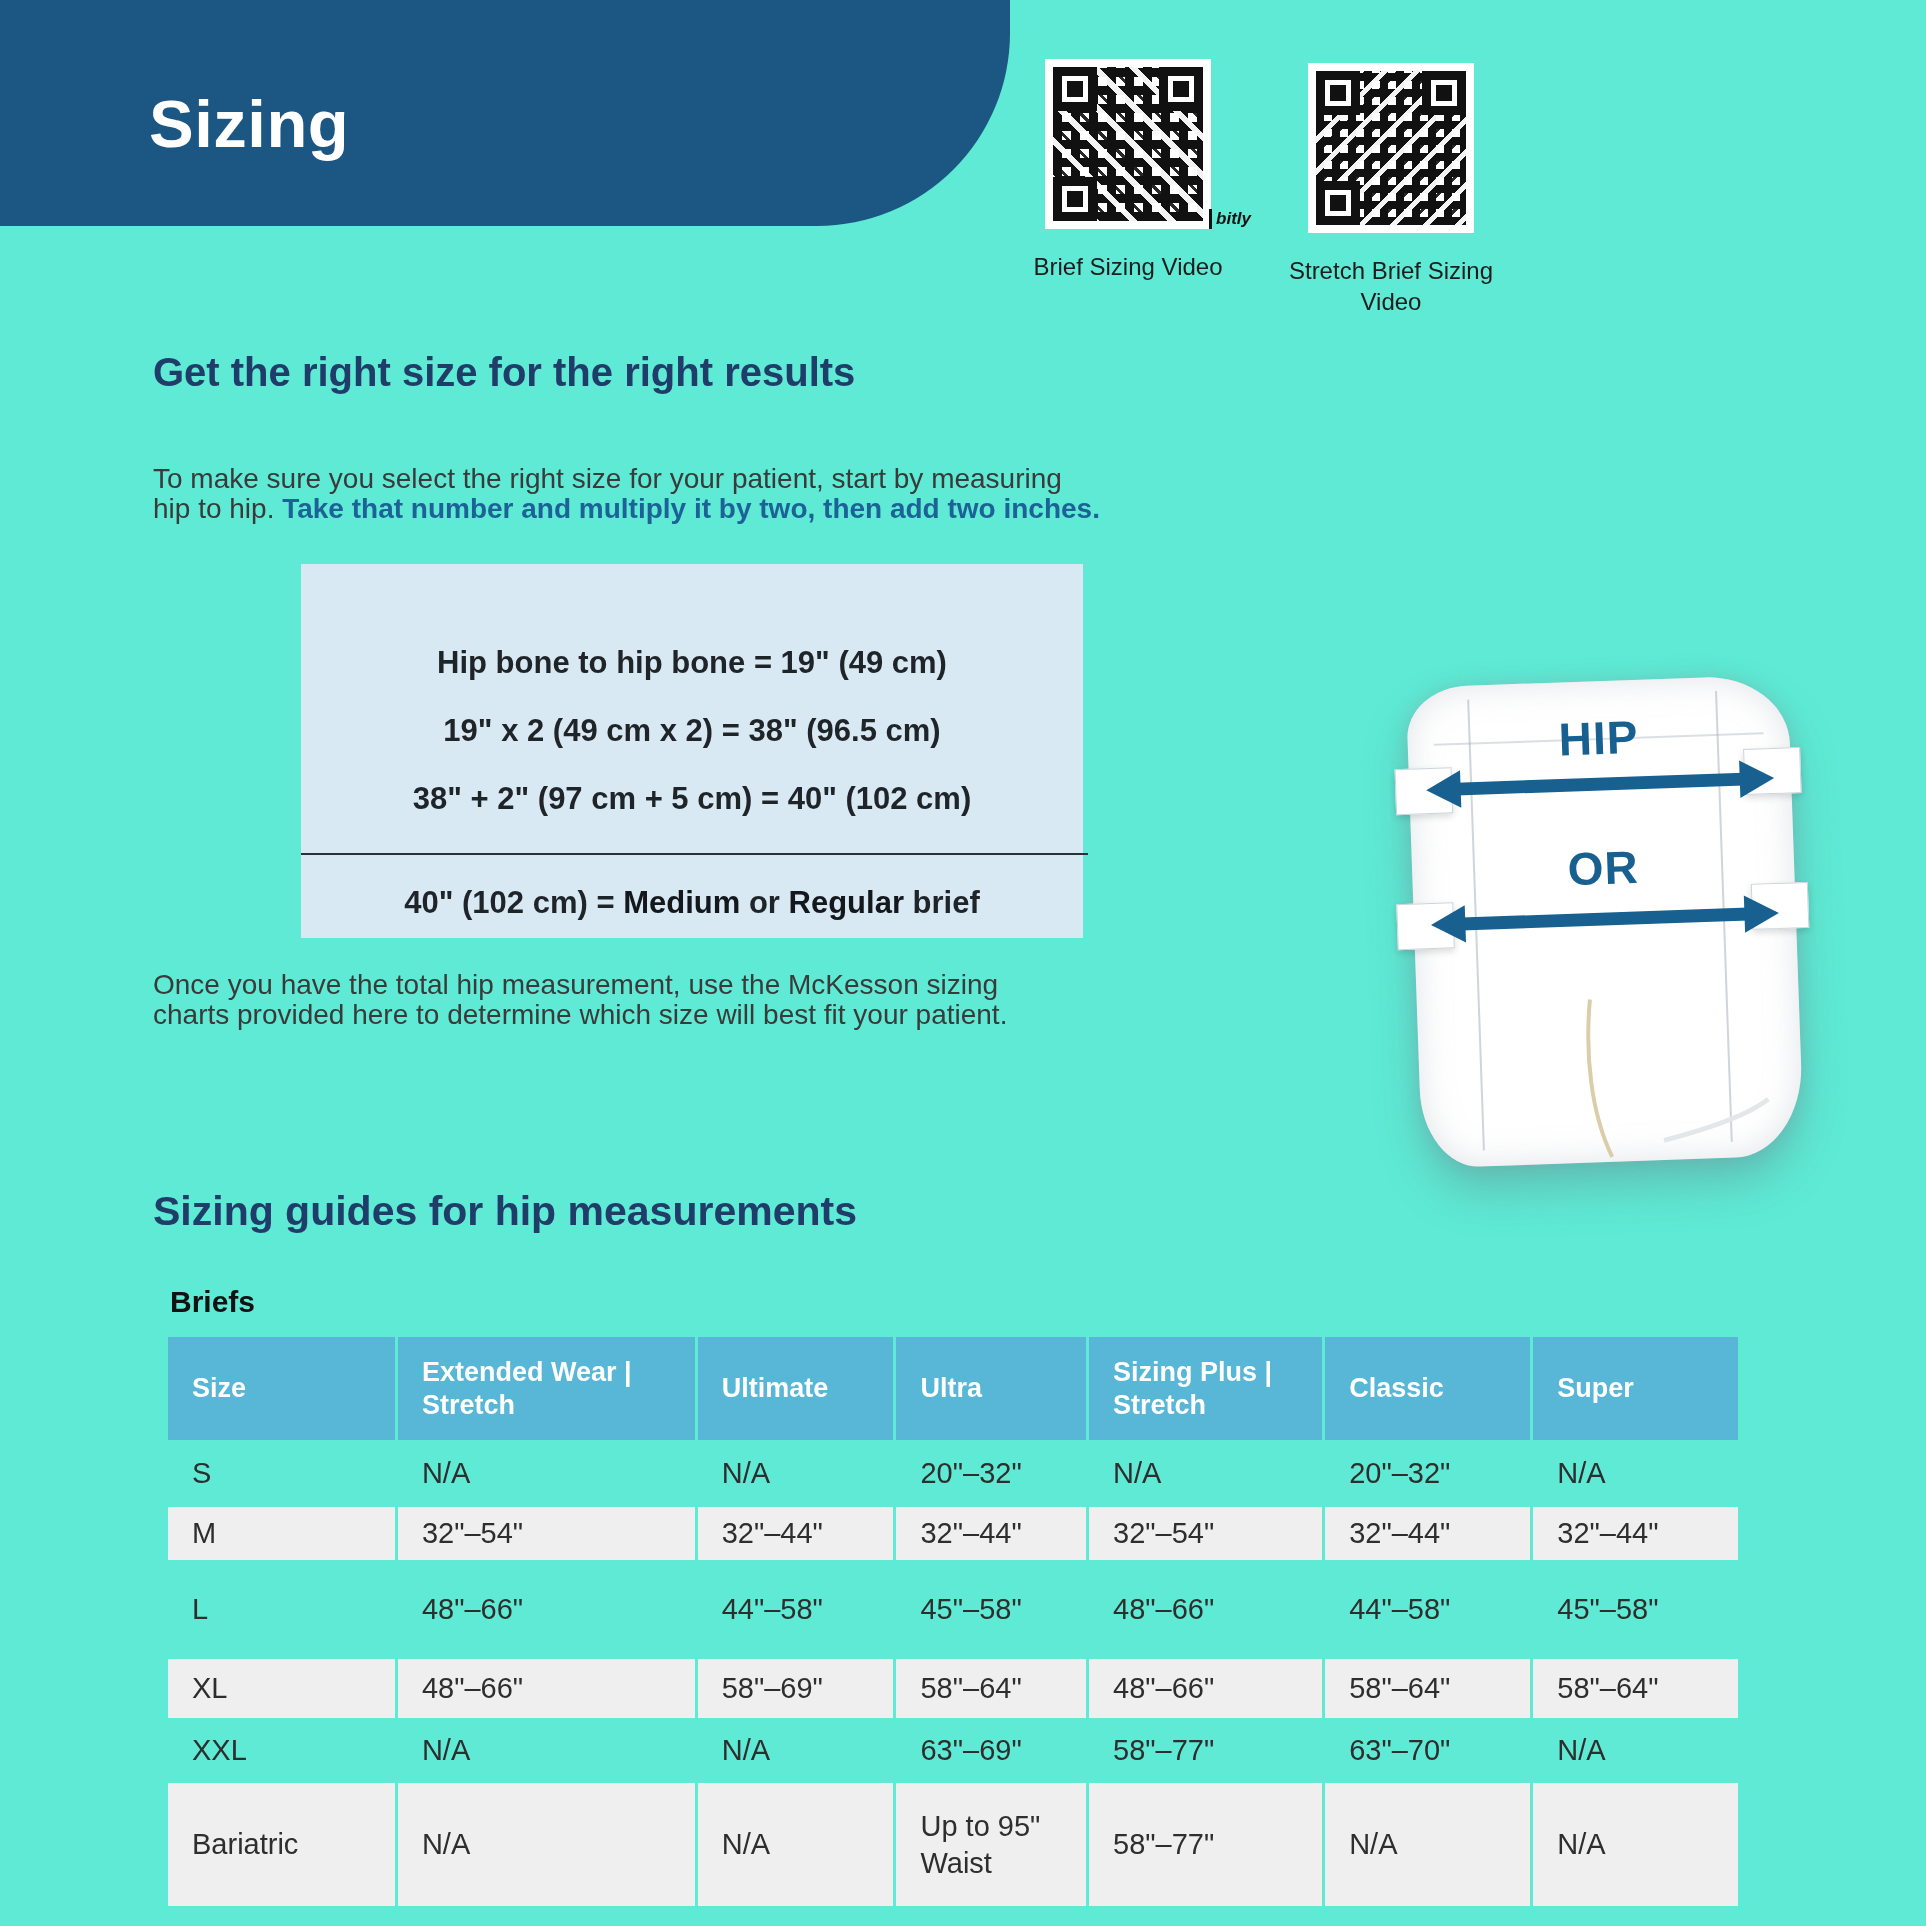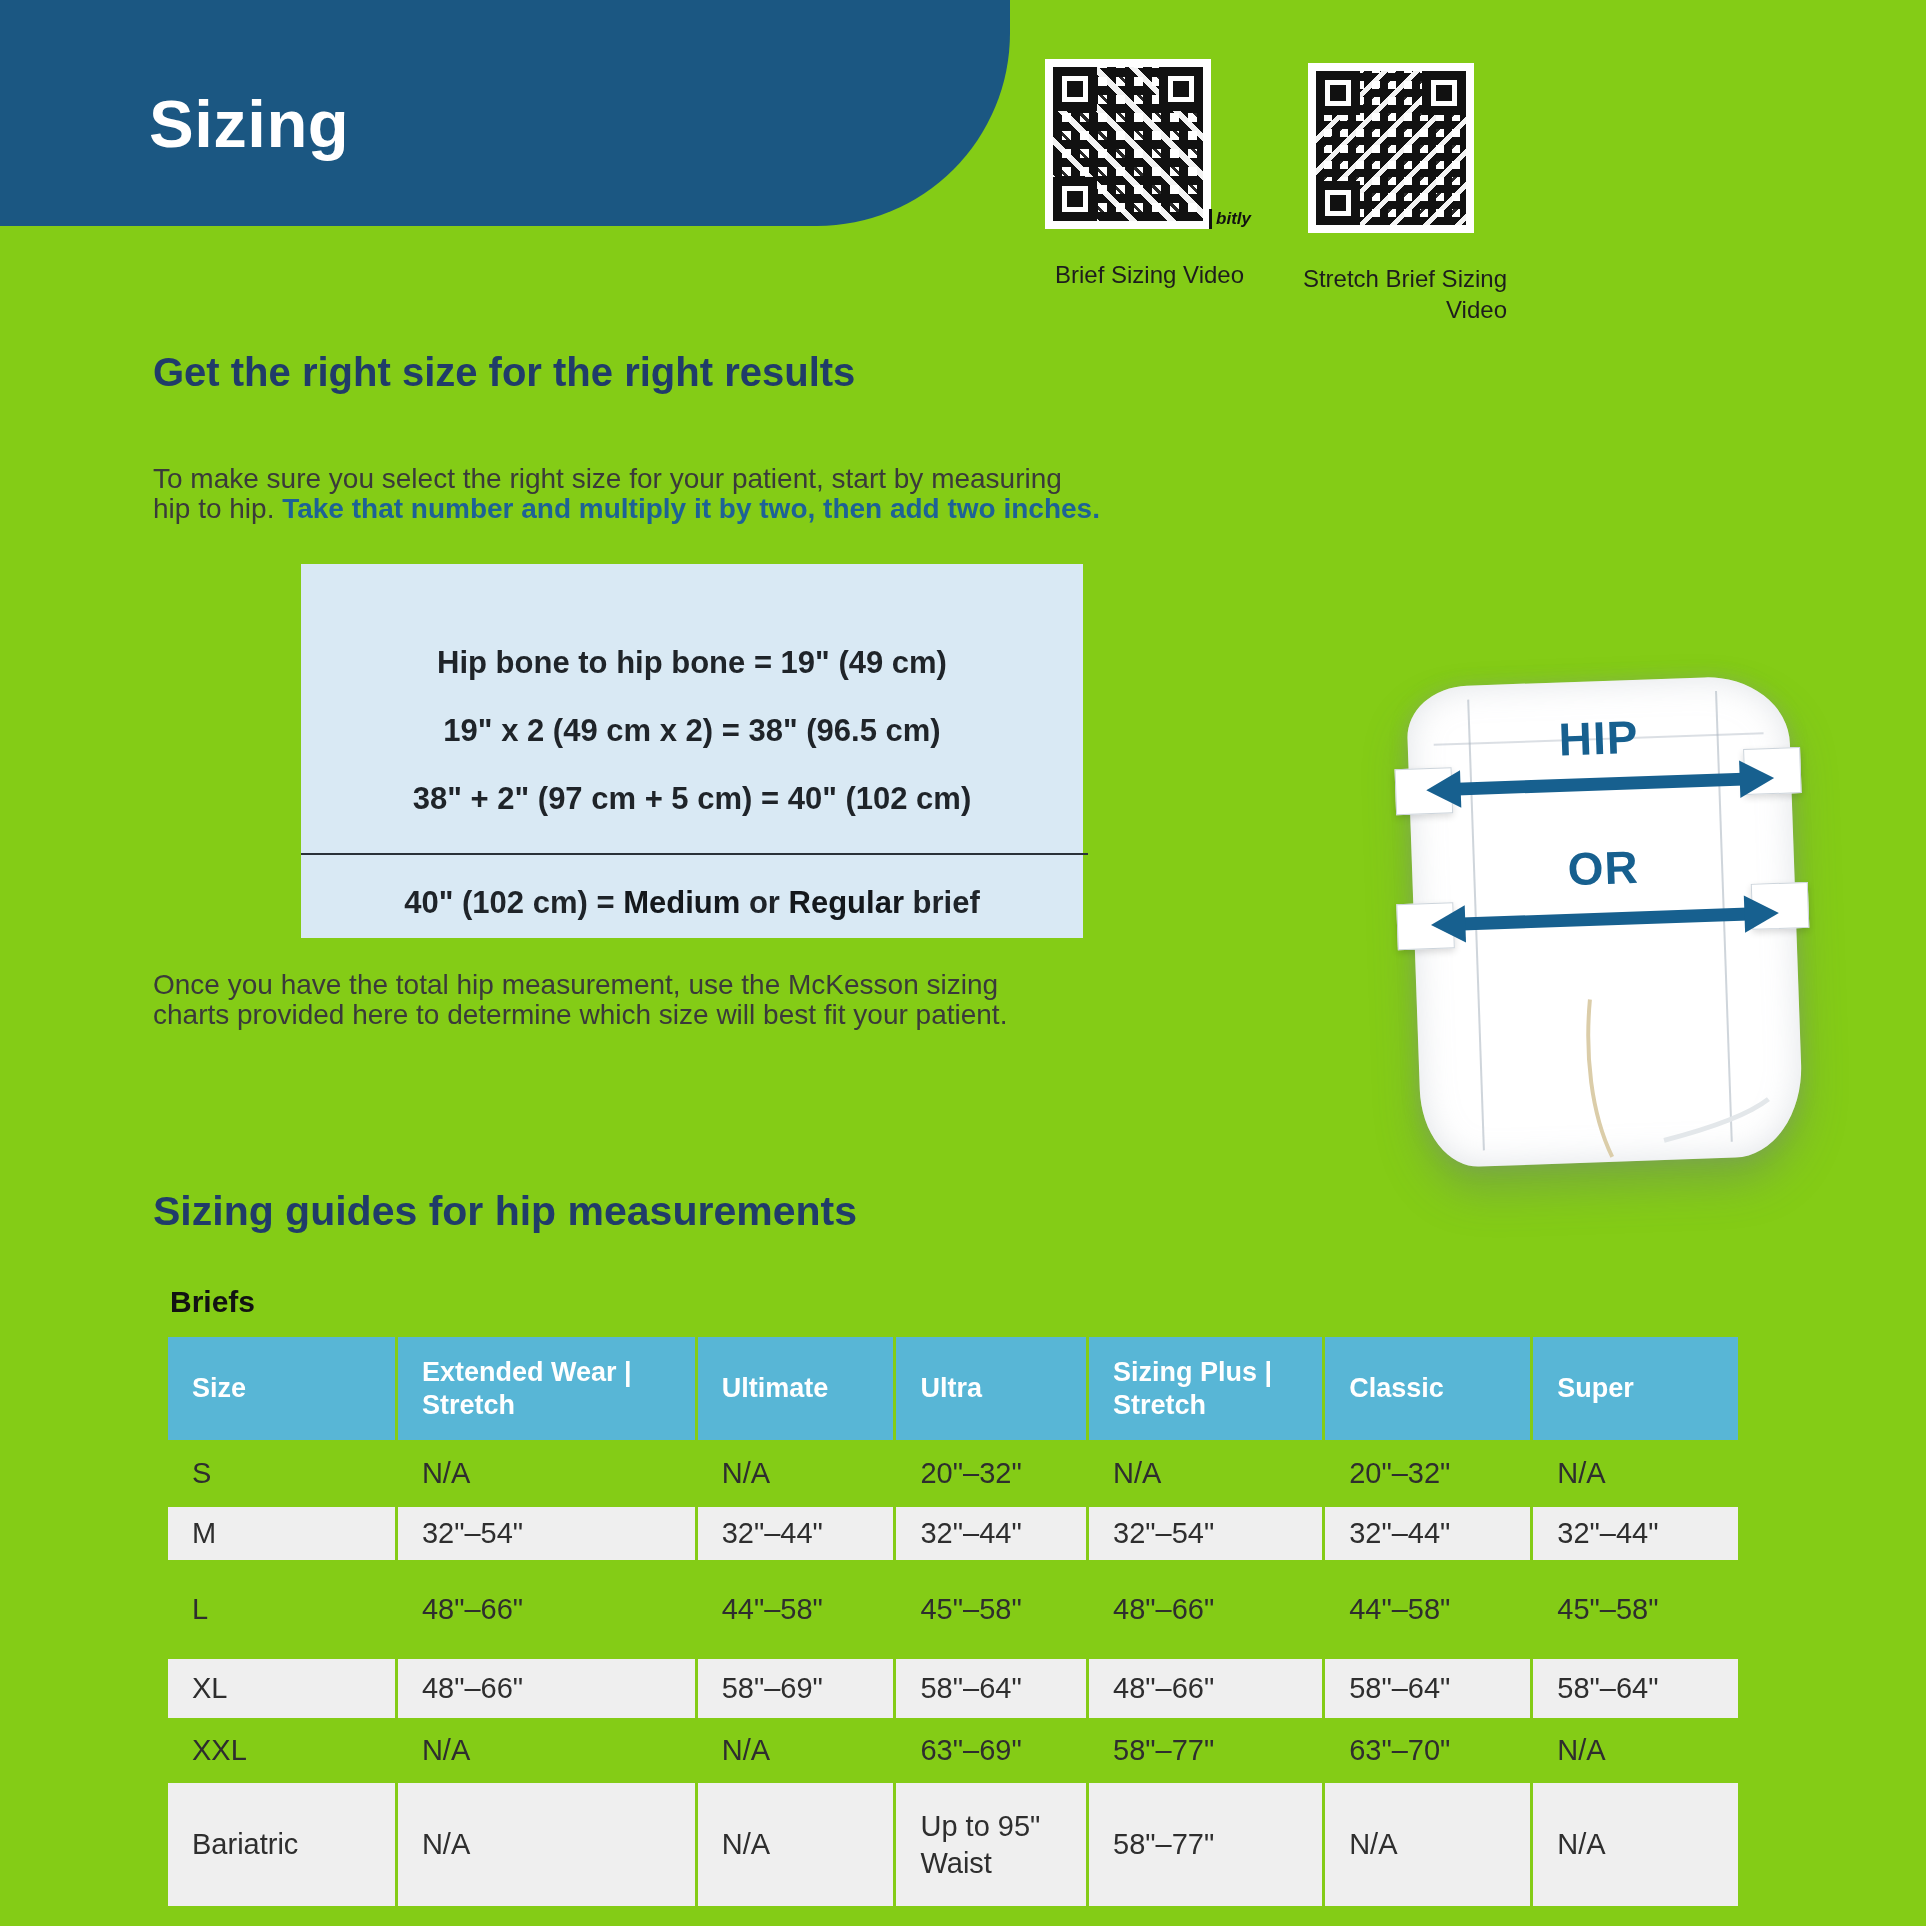--- a/index.html
+++ b/index.html
@@ -1,16 +1,16 @@
 <!DOCTYPE html>
 <html><head>
 <meta charset="utf-8">
 <style>
   html,body{margin:0;padding:0;background:#ffffff;}
-  .page{position:relative;width:1927px;height:1927px;background:#84cc16;overflow:hidden;
+  .page{position:relative;width:1927px;height:1927px;background:#5eead4;overflow:hidden;
         font-family:"Liberation Sans", sans-serif;color:#3a3a3a;}
 
   
   .band{position:absolute;left:0;top:0;width:1010px;height:226px;
         background:#1b5782;border-bottom-right-radius:193px;}
   .band h1{position:absolute;left:149px;top:85px;margin:0;
            font-size:67px;font-weight:bold;color:#ffffff;letter-spacing:0.5px;}
 
   
   .qr-fig{position:absolute;width:232px;text-align:center;}
@@ -25,21 +25,21 @@
   .qr-fig.two .qr-pattern{
      background:
        repeating-linear-gradient(135deg, rgba(255,255,255,.95) 0 5px, transparent 5px 11px, rgba(17,17,17,.9) 11px 14px, transparent 14px 23px),
        repeating-linear-gradient(90deg, #111 0 8px, transparent 8px 16px),
        repeating-linear-gradient(0deg, #111 0 8px, #fff 8px 16px);}
   .finder{position:absolute;width:44px;height:44px;border:9px solid #111;background:#fff;box-sizing:border-box;}
   .finder::after{content:"";position:absolute;inset:5px;background:#111;}
   .finder.tl{left:8px;top:8px;} .finder.tr{right:8px;top:8px;} .finder.bl{left:8px;bottom:8px;}
   .bitly{position:absolute;right:-40px;bottom:0;font-size:17px;font-style:italic;font-weight:bold;
          color:#111;border-left:3px solid #111;padding-left:4px;line-height:20px;}
-  .qr-caption{margin-top:30px;font-size:24px;line-height:31px;color:#1d1d1d;text-align:right;}
+  .qr-caption{margin-top:22px;font-size:24px;line-height:31px;color:#1d1d1d;}
 
   
   .h-navy{position:absolute;margin:0;color:#203c69;font-weight:bold;}
   #h-right-size{left:153px;top:350px;font-size:40px;}
   .para{position:absolute;left:153px;width:1129px;font-size:28px;line-height:30px;color:#3a3a3a;}
   #p-intro{top:436px;}
   #p-outro{top:942px;}
   .pre{white-space:pre-line;}
   .accent-bold{color:#1d6296;font-weight:bold;}
 

